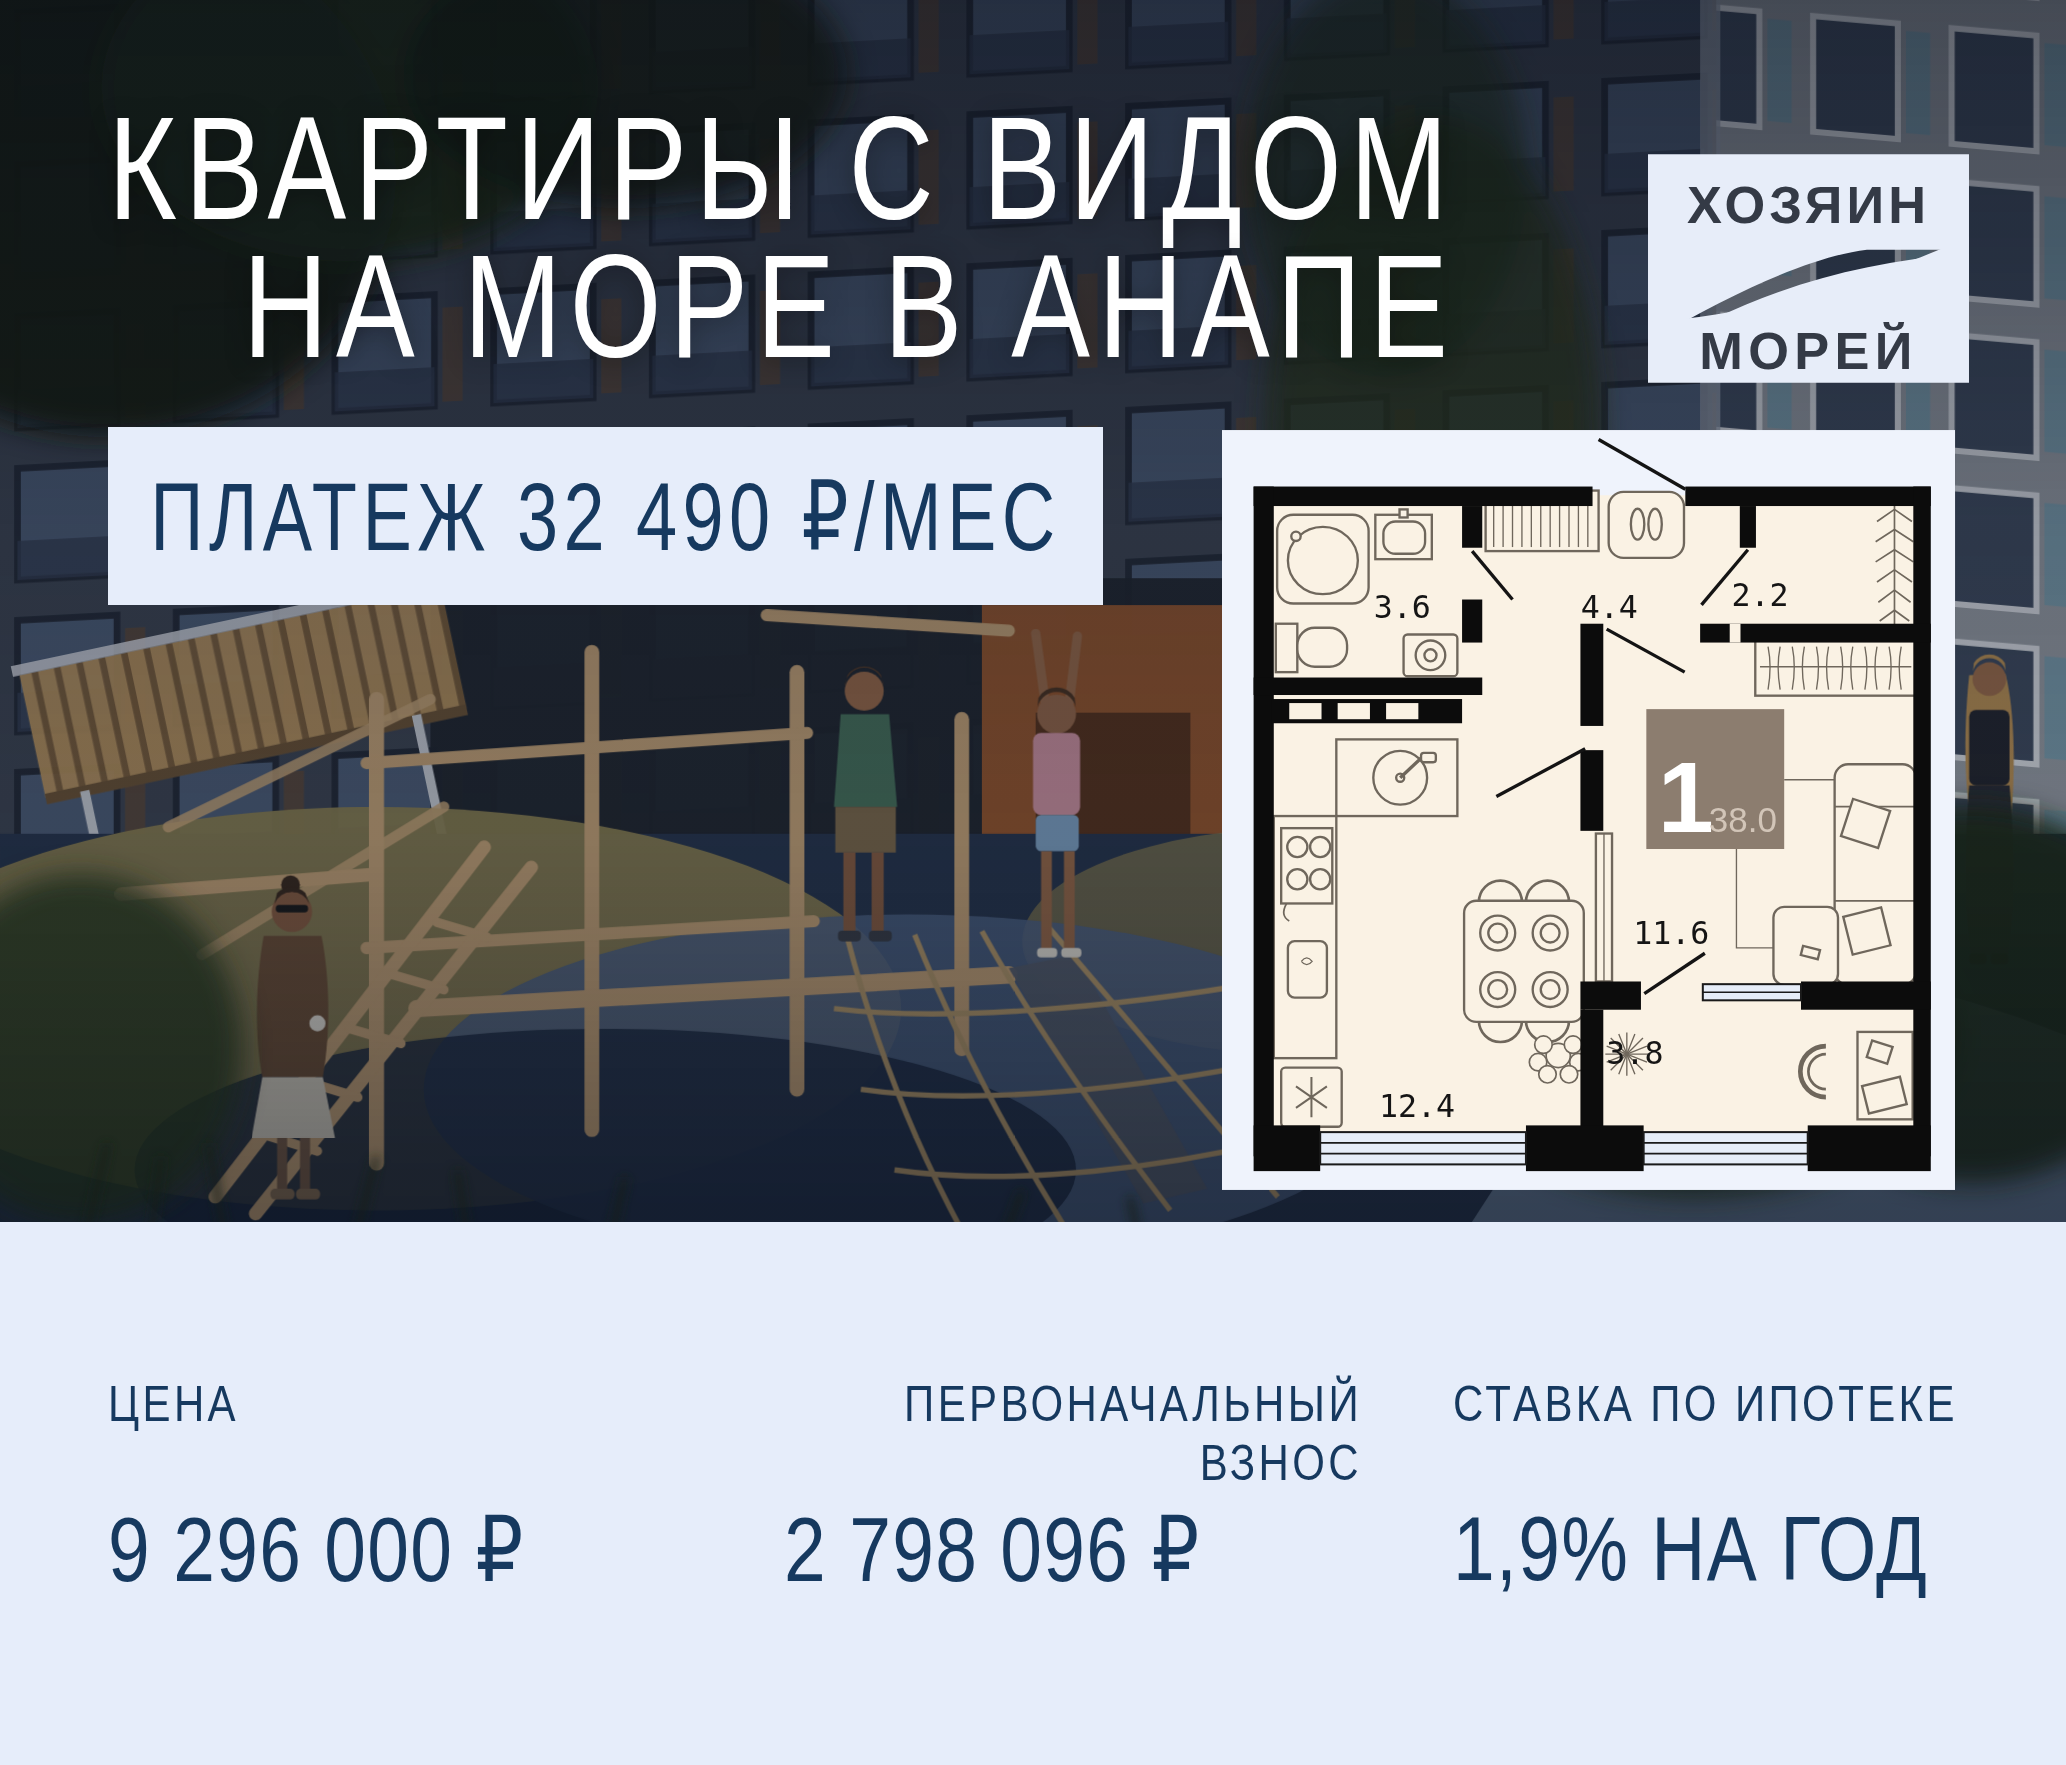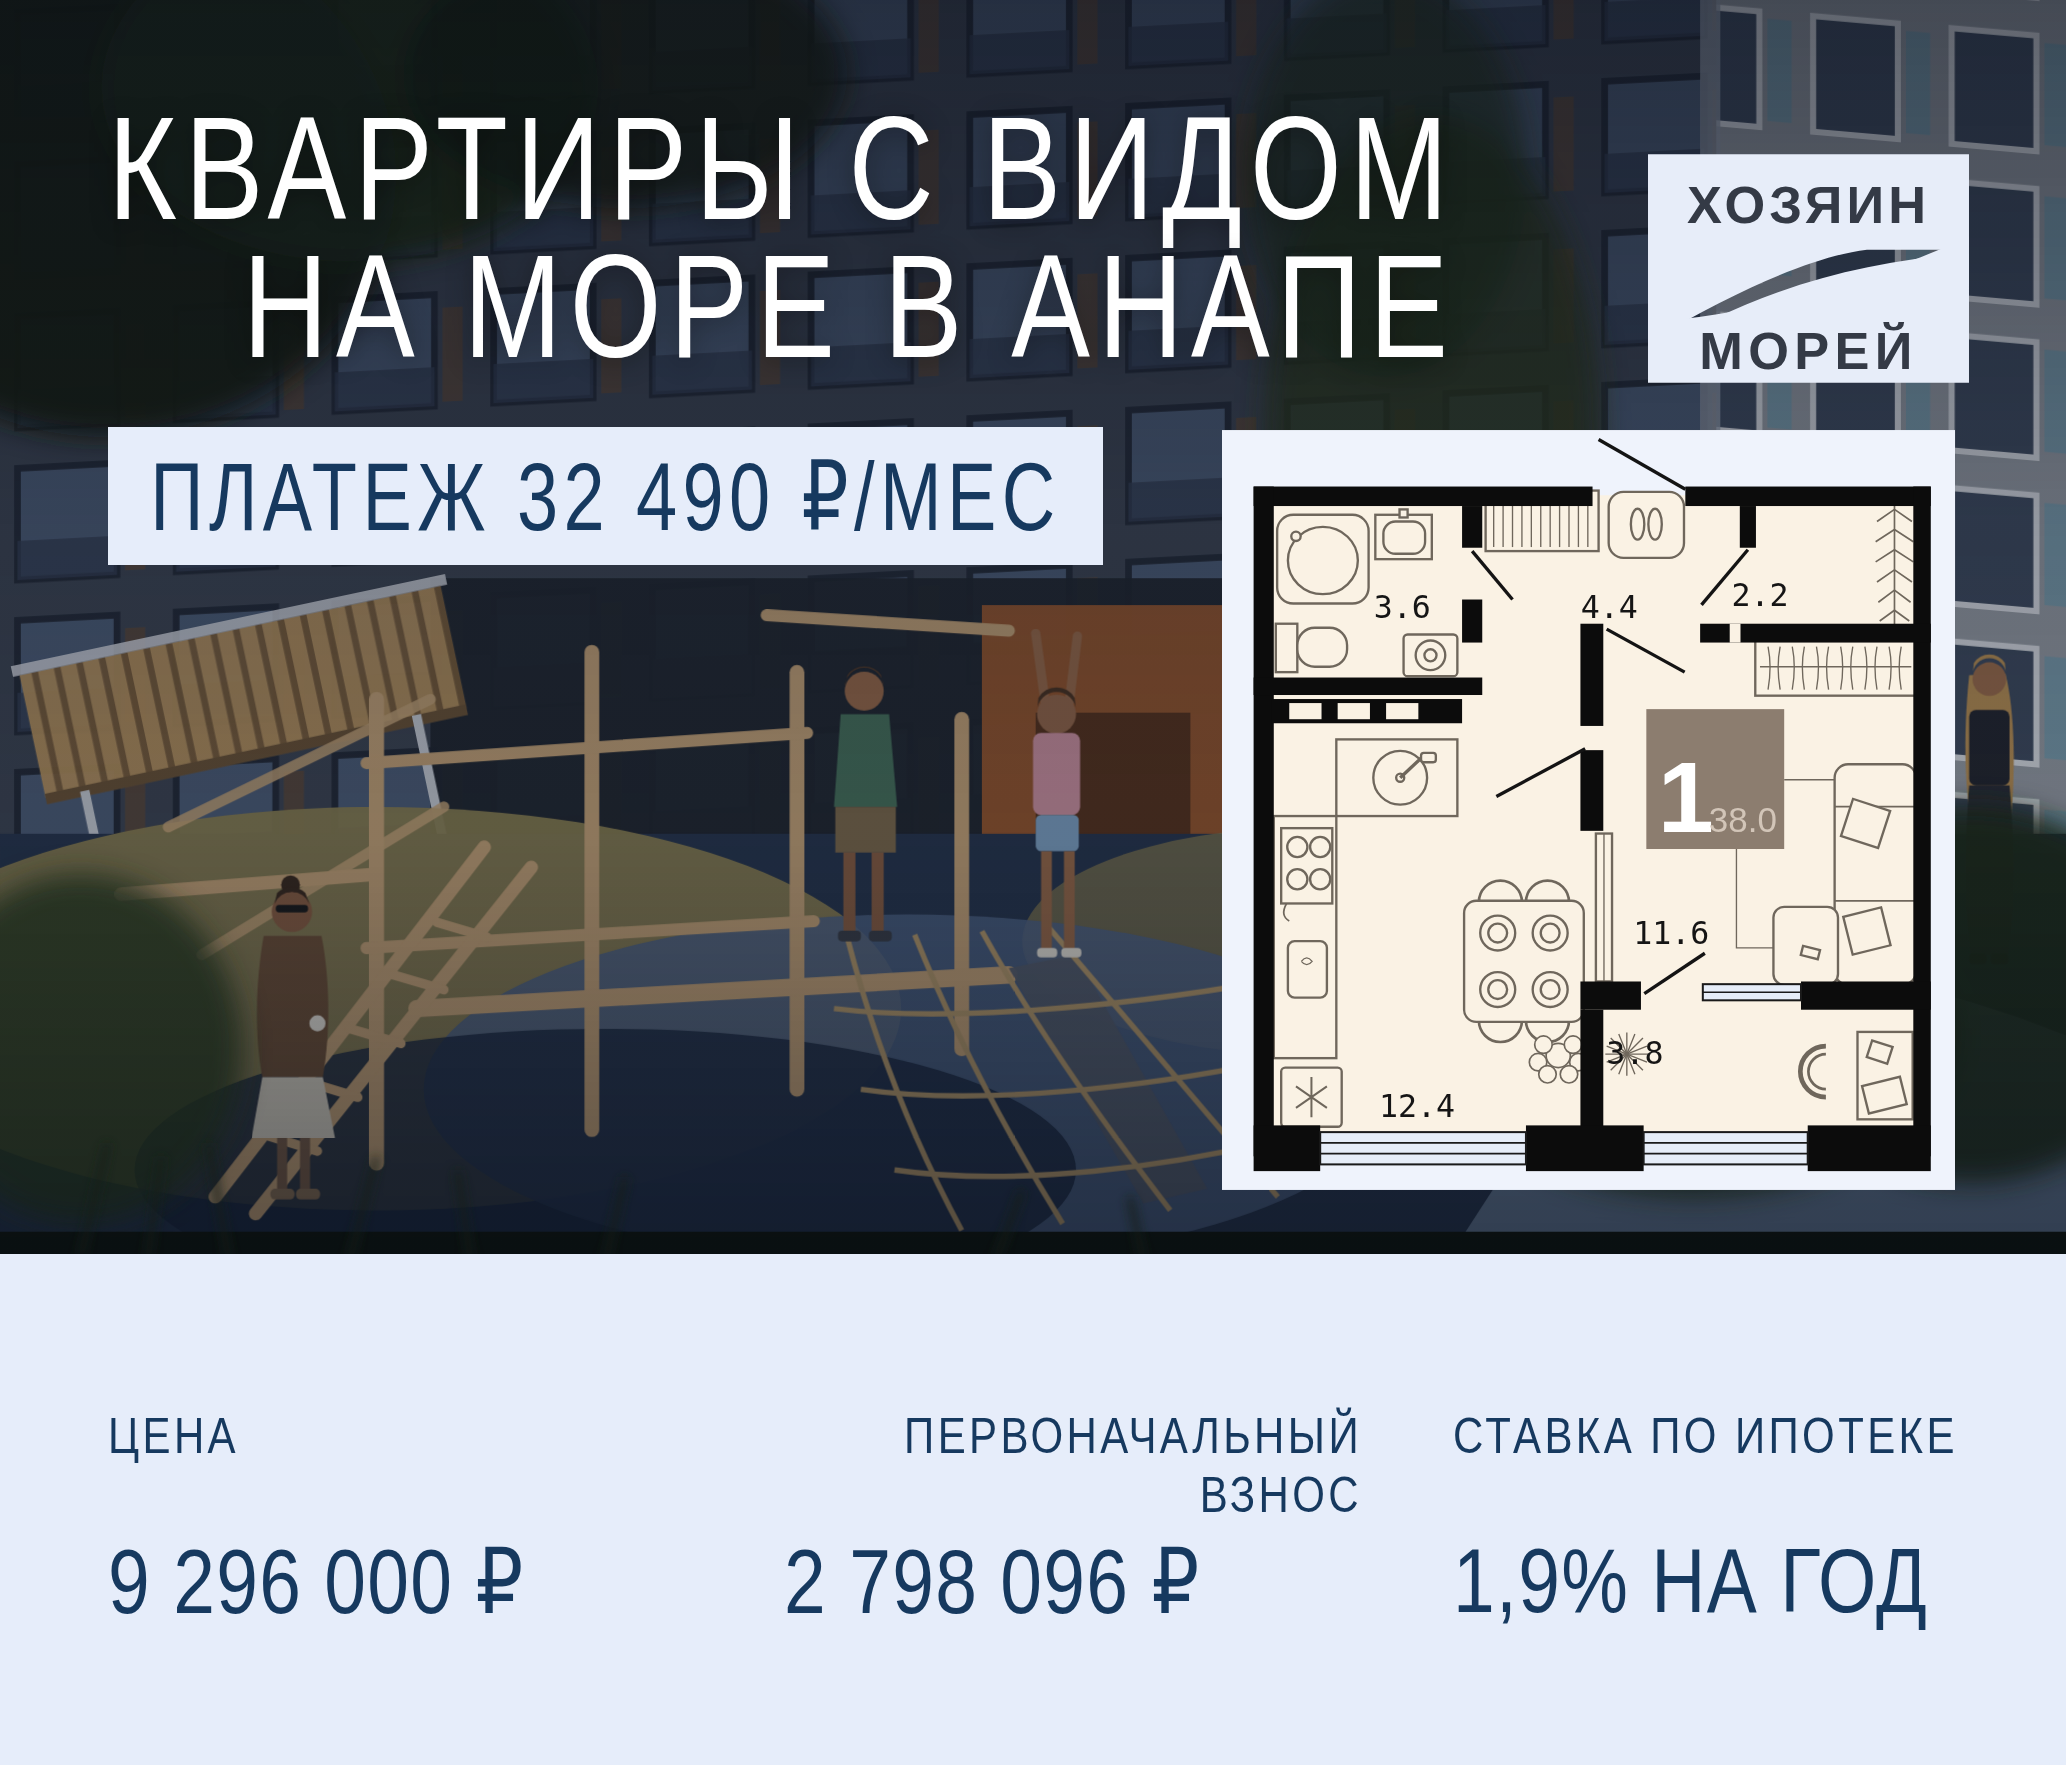--- a/index.html
+++ b/index.html
@@ -5,28 +5,28 @@
   html,body{margin:0;padding:0;background:#cfd9ea;}
   .stage{position:relative;width:2066px;height:1766px;overflow:hidden;
          font-family:"Liberation Sans","DejaVu Sans",sans-serif;background:#e6edfa;text-align:right;}
   
   .hero{position:absolute;left:0;top:0;width:2066px;height:1262px;overflow:hidden;background:#343b49;}
   .scene{position:absolute;left:0;top:0;width:100%;height:100%;display:block;}
   .headline{position:absolute;left:108px;top:100px;margin:0;color:#ffffff;
             font-size:118px;line-height:111px;font-weight:400;letter-spacing:8px;
             transform:scaleY(1.24);transform-origin:0 0;white-space:nowrap;
             text-shadow:0 2.7px 23px rgba(0,0,0,.38);}
-  .payment-badge{position:absolute;left:108px;top:427px;width:995px;height:138px;
+  .payment-badge{position:absolute;left:108px;top:427px;width:995px;height:178px;
             background:#e6edfa;display:flex;align-items:center;justify-content:center;}
   .payment-badge span{display:inline-block;color:#16395f;font-size:74px;letter-spacing:5.4px;
             transform:scaleY(1.3);white-space:nowrap;}
   .logo{position:absolute;left:1645px;top:153px;width:327px;height:231px;}
   .plan-card{position:absolute;left:1222px;top:430px;width:733px;height:760px;}
   
-  .stats{position:absolute;left:0;top:1254px;width:2066px;height:503px;background:#e6edfa;}
+  .stats{position:absolute;left:0;top:1222px;width:2066px;height:503px;background:#e6edfa;}
   .stat-label{position:absolute;top:153px;margin:0;color:#16395f;font-size:42px;line-height:50px;
             letter-spacing:3.4px;font-weight:400;transform:scaleY(1.18);transform-origin:0 0;}
   .stat-value{position:absolute;top:274px;margin:0;color:#16395f;font-size:75px;letter-spacing:1.3px;
             font-weight:400;transform:scaleY(1.22);transform-origin:0 0;white-space:nowrap;}
   .c1{left:108px;} .c2{left:784px;max-width:578px;} .c3{left:1453px;}
   svg text{user-select:none;}
 </style>
 </head>
 <body>
 

